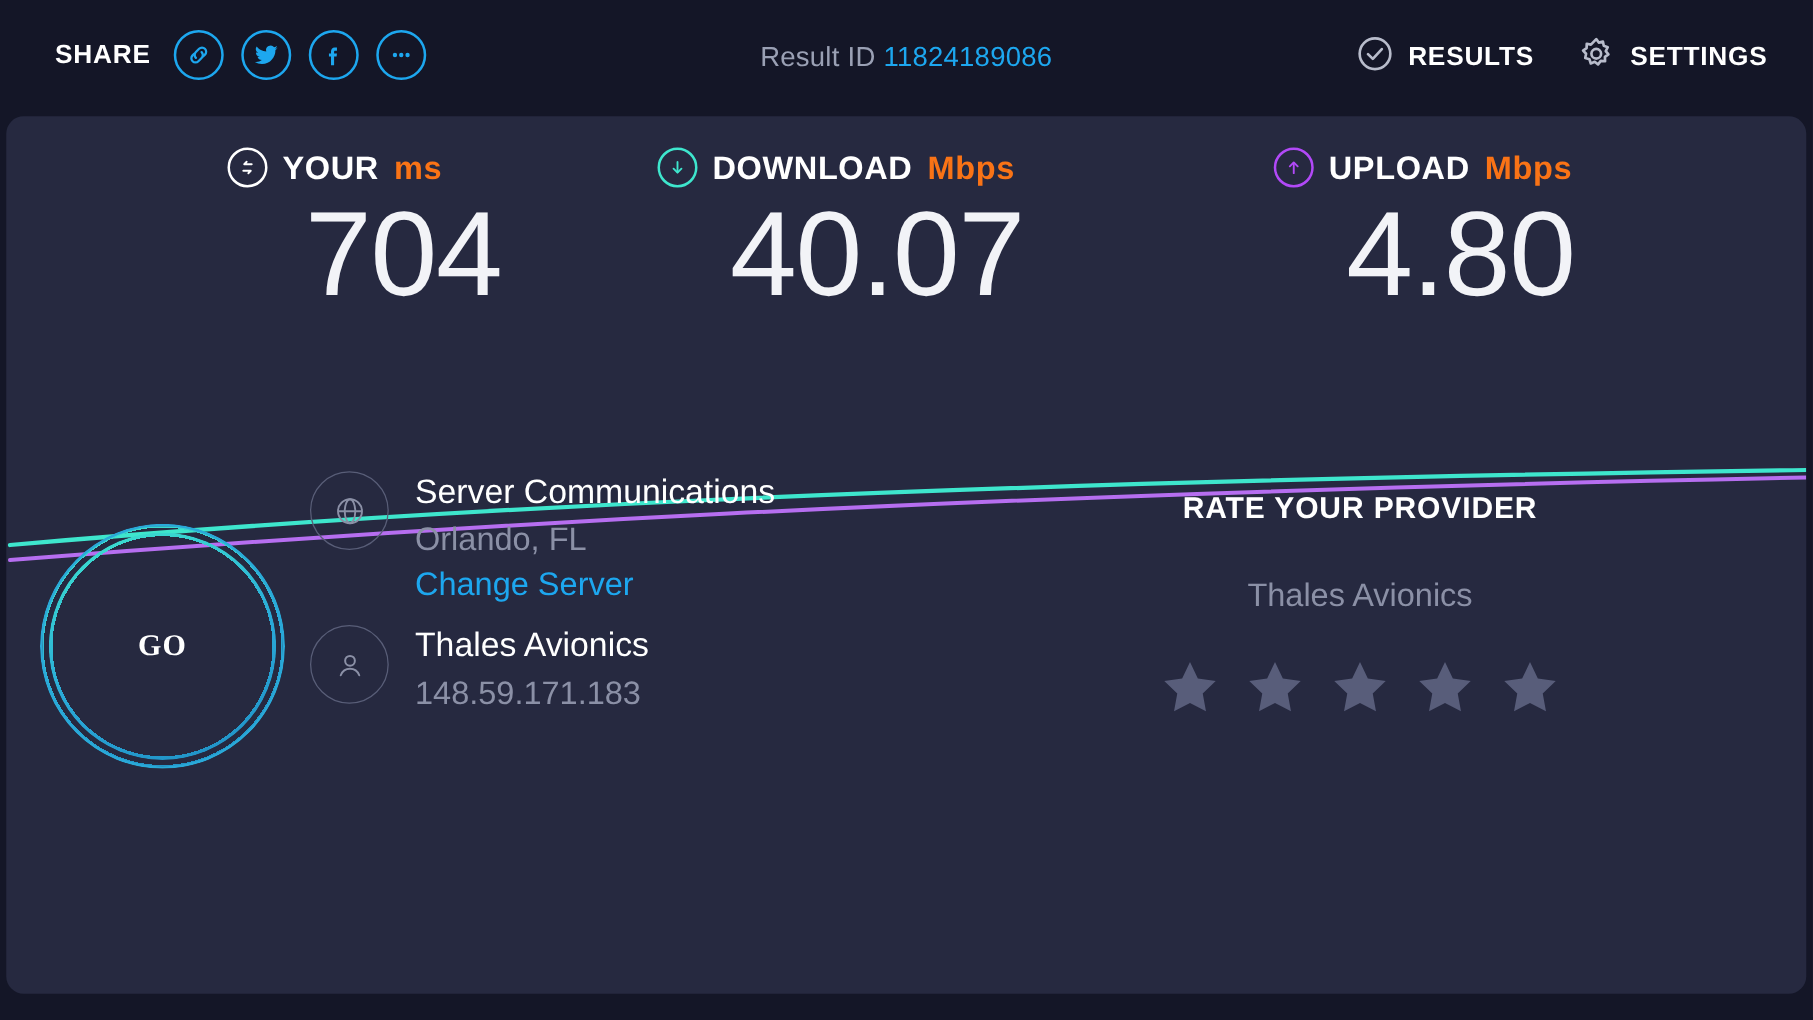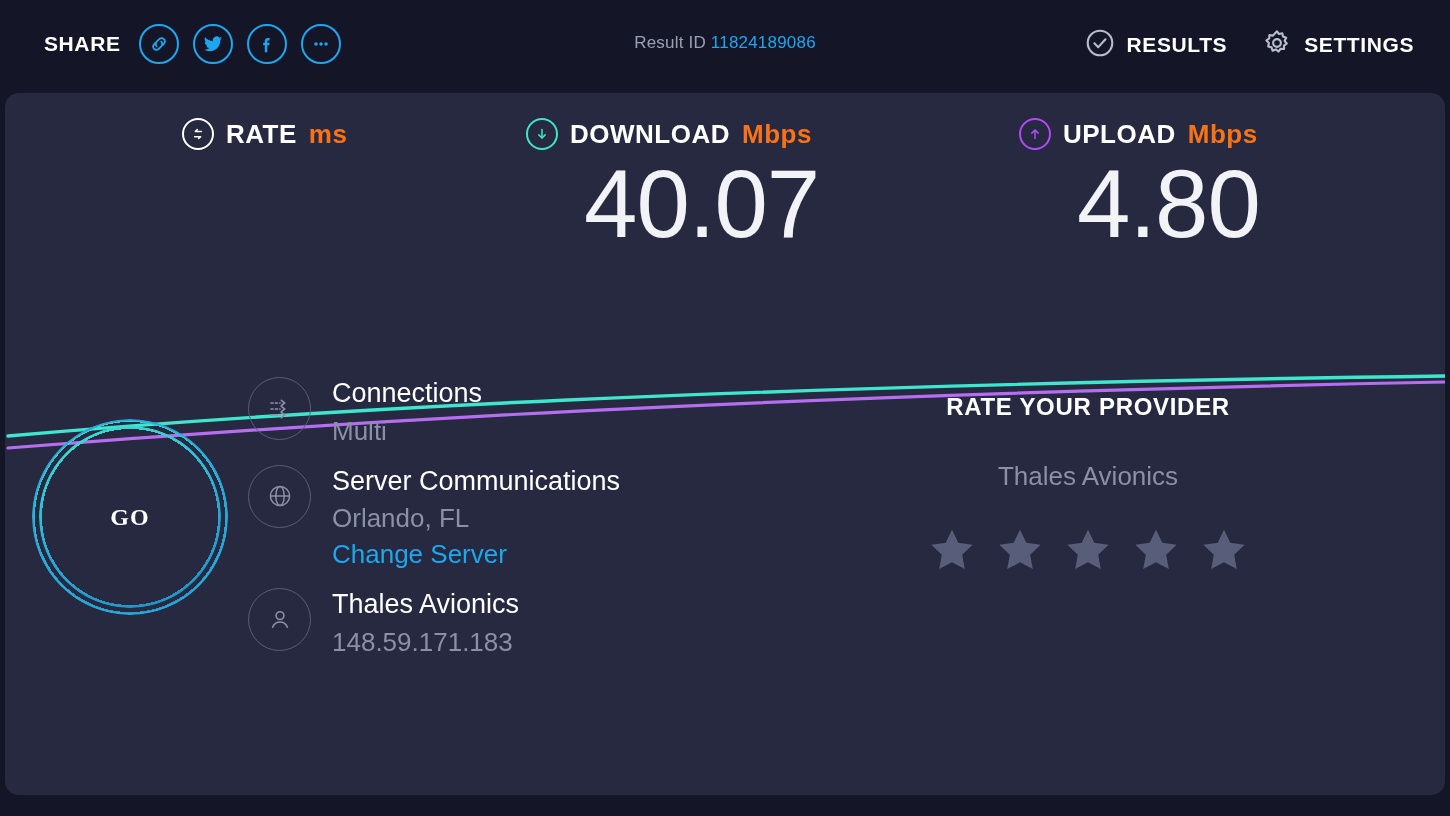--- a/index.html
+++ b/index.html
@@ -24,21 +24,21 @@
   .share-icon {
     width: 40px; height: 40px; border-radius: 50%;
     border: 2.5px solid #1da7ef;
     display: flex; align-items: center; justify-content: center;
     cursor: pointer;
   }
   .share-icon svg { display: block; }
 
   .result-id {
     position: absolute; left: 0; top: 33px; width: 1450px;
-    text-align: center; font-size: 17px; letter-spacing: 0.2px;
+    text-align: center; font-size: 22px; letter-spacing: 0.2px;
   }
   .result-id .lbl { color: #9aa0b4; }
   .result-id .val { color: #1da7ef; }
 
   .header-right {
     position: absolute; right: 36px; top: 27px;
     display: flex; align-items: center; gap: 34px;
   }
   .hr-item { display: flex; align-items: center; gap: 11px; cursor: pointer; }
   .hr-item .txt {
@@ -223,23 +223,24 @@
     <div class="metrics">
 
       <div class="metric m-ping">
         <div class="metric-head">
           <span class="circ circ-ping">
             <svg width="18" height="18" viewBox="0 0 24 24" fill="none" stroke="#ffffff" stroke-width="2" stroke-linecap="round" stroke-linejoin="round">
               <path d="M16.5 8.5H8.5l2.6-2.6"></path>
                 <path d="M7.5 15.5h8l-2.6 2.6"></path>
             </svg>
           </span>
-          <span class="metric-name">RATE</span>
+          <span class="metric-name">YOUR</span>
           <span class="metric-unit">ms</span>
         </div>
+        <div class="metric-value">704</div>
       </div>
 
       <div class="metric m-down">
         <div class="metric-head">
           <span class="circ circ-down">
             <svg width="18" height="18" viewBox="0 0 24 24" fill="none" stroke="#3ee6cd" stroke-width="2" stroke-linecap="round" stroke-linejoin="round">
               <path d="M12 6v11"></path>
                 <path d="M7.8 13.2 12 17.4l4.2-4.2"></path>
             </svg>
           </span>
@@ -272,36 +273,20 @@
     </div>
 
     <div class="go-wrap">
       <div class="go-ring-outer"></div>
       <div class="go-ring-inner"></div>
       <div class="go-text">GO</div>
     </div>
 
     <div class="info">
 
-      <div class="info-row">
-        <span class="info-circ">
-          <svg width="34" height="34" viewBox="0 0 34 34" fill="none" stroke="#8b90a6" stroke-width="1.7" stroke-linecap="round">
-            <path d="M8 11h9" stroke-dasharray="2 2.4"></path>
-              <path d="M18.4 8.4 21.6 11l-3.2 2.6" stroke-dasharray="0"></path>
-            <path d="M8 17h9" stroke-dasharray="2 2.4"></path>
-              <path d="M18.4 14.4 21.6 17l-3.2 2.6" stroke-dasharray="0"></path>
-            <path d="M8 23h9" stroke-dasharray="2 2.4"></path>
-              <path d="M18.4 20.4 21.6 23l-3.2 2.6" stroke-dasharray="0"></path>
-          </svg>
-        </span>
-        <div class="info-text">
-          <div class="info-title">Connections</div>
-          <div class="info-sub">Multi</div>
-        </div>
-      </div>
 
       <div class="info-row">
         <span class="info-circ">
           <svg width="34" height="34" viewBox="0 0 34 34" fill="none" stroke="#8b90a6" stroke-width="1.5">
             <circle cx="17" cy="17" r="9.6"></circle>
             <ellipse cx="17" cy="17" rx="4.2" ry="9.6"></ellipse>
             <path d="M7.6 17h18.8"></path>
           </svg>
         </span>
         <div class="info-text">

